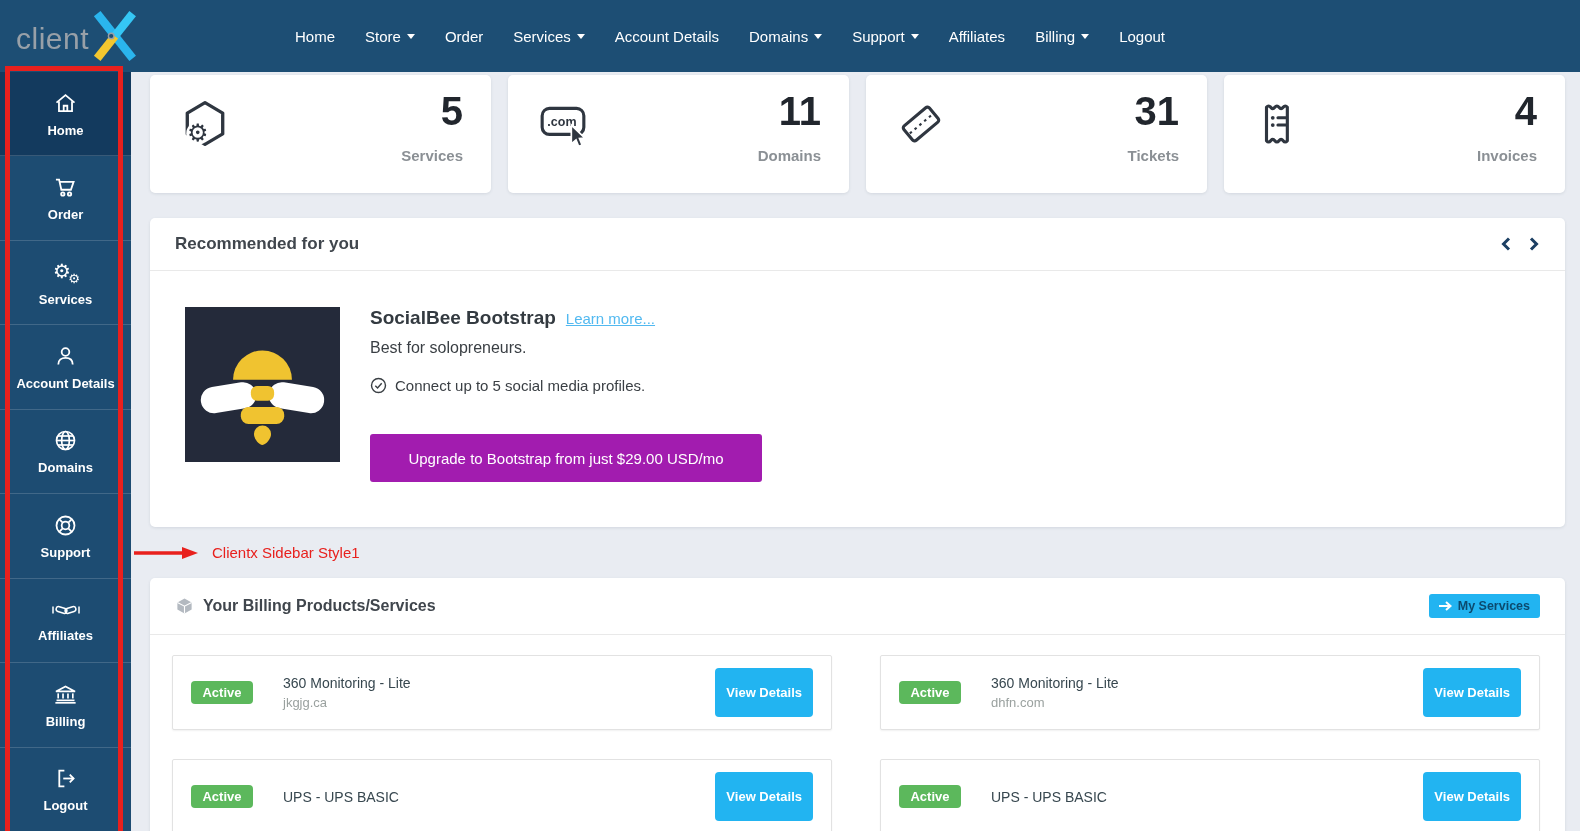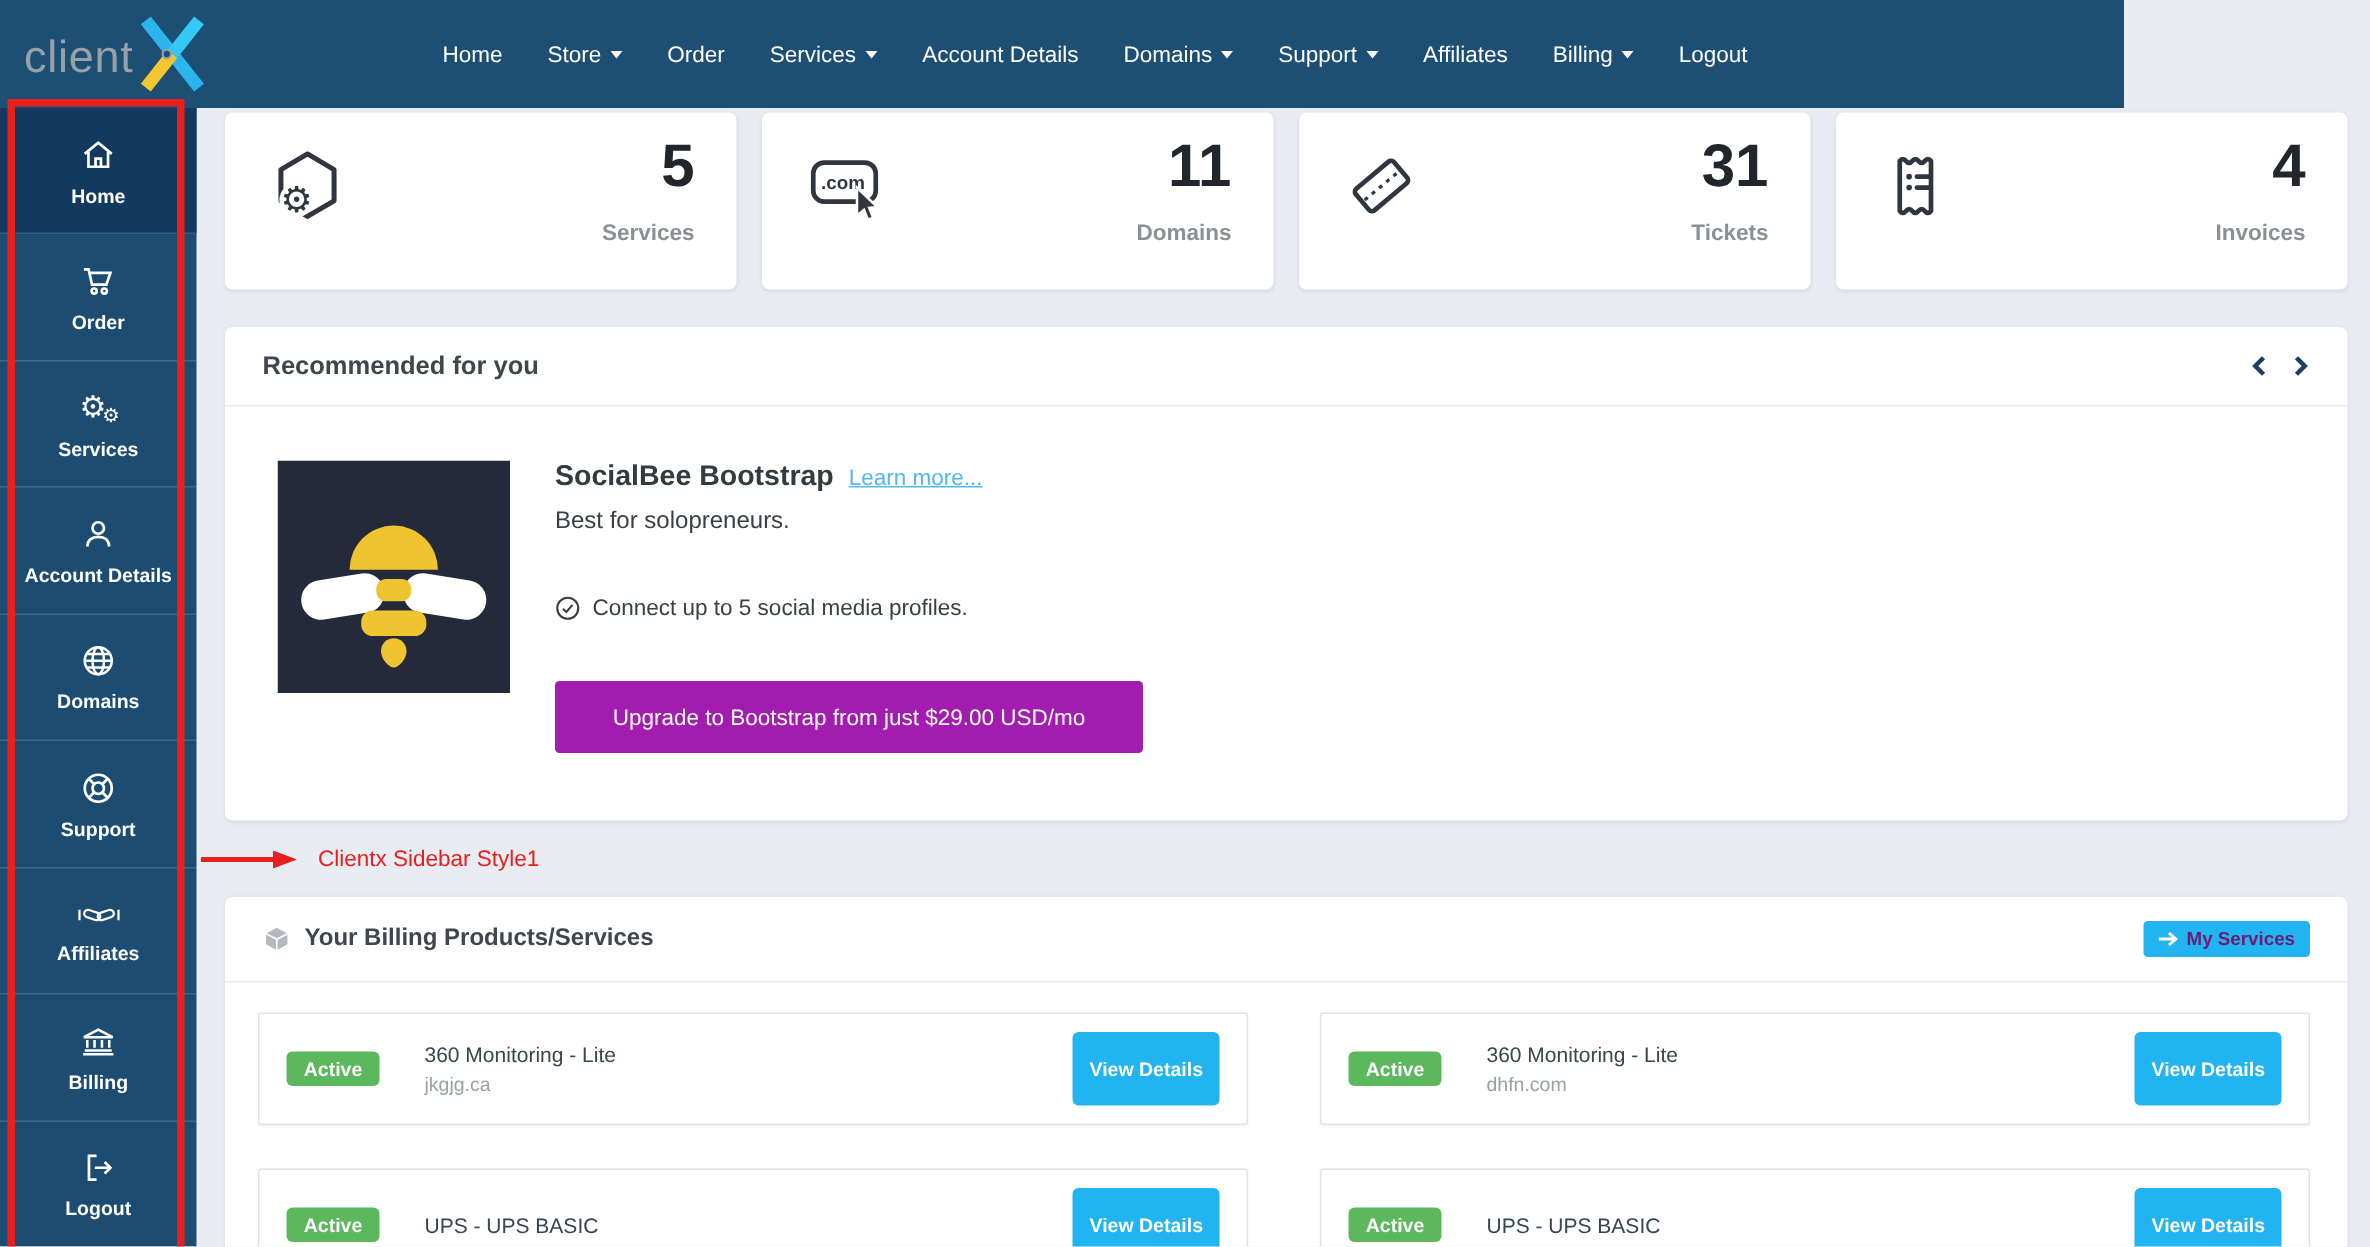--- a/index.html
+++ b/index.html
@@ -1,21 +1,21 @@
 <!DOCTYPE html>
 <html><head>
 <meta charset="utf-8">
 <title>ClientX Portal</title>
 <style>
   * { margin:0; padding:0; box-sizing:border-box; }
   html,body { width:1580px; height:831px; overflow:hidden; }
   body { font-family:"Liberation Sans", sans-serif; background:#e9ecf2; position:relative; }
 
   
-  .topbar { position:absolute; left:0; top:0; width:1416px; height:72px; background:#1d4e74; z-index:6; }
+  .topbar { position:absolute; left:0; top:0; width:1580px; height:72px; background:#1d4e74; z-index:6; }
   .logo { position:absolute; left:16px; top:6px; display:flex; align-items:center; height:60px; }
   .logo-text { color:#98a0a8; font-size:30px; letter-spacing:0.5px; margin-top:6px; }
   .logo-x { margin-left:-4px; }
   .topnav { position:absolute; left:280px; top:0; height:72px; display:flex; align-items:center; list-style:none; }
   .topnav li { color:#fff; font-size:15px; padding:0 15px; display:flex; align-items:center; cursor:pointer; white-space:nowrap; }
   .caret { display:inline-block; margin-left:6px; width:0; height:0; border-left:4px solid transparent; border-right:4px solid transparent; border-top:5px solid #fff; }
 
   
   .sidebar { position:absolute; left:0; top:72px; width:131px; height:759px; background:#1d4c72; display:flex; flex-direction:column; z-index:5; }
   .side-item { flex:1; display:flex; flex-direction:column; align-items:center; justify-content:center; gap:7px; color:#fff; cursor:pointer; border-bottom:1px solid rgba(255,255,255,0.16); }
@@ -43,33 +43,33 @@
   .reco { margin-top:25px; }
   .chevrons { display:flex; gap:16px; }
   .chev-btn { background:none; border:none; cursor:pointer; padding:0; line-height:0; }
   .reco-body { display:flex; padding:36px 25px 45px 35px; }
   .bee-tile { width:155px; height:155px; flex:0 0 155px; }
   .reco-right { margin-left:30px; display:flex; flex-direction:column; }
   .reco-title-row { display:flex; align-items:baseline; gap:10px; }
   .prod-title { font-size:19px; font-weight:bold; color:#333a40; }
   .learn-link { font-size:15px; color:#52b9f0; text-decoration:underline; cursor:pointer; }
   .tagline { margin-top:10px; font-size:16px; color:#3a3f44; }
-  .features { display:flex; margin-top:40px;text-align:right; }
+  .features { display:flex; margin-top:20px;text-align:right; }
   .feat-col1 { width:330px; }
   .feat { display:flex; align-items:center; gap:8px; font-size:15px; color:#3a3f44; }
   .feat + .feat { margin-top:14px; }
   .cta-btn { margin-top:40px; width:392px; height:48px; background:#a21caf; color:#fff; border:none; border-radius:3px; font-size:15px; font-family:inherit; cursor:pointer; }
 
   
   .annotation { height:51px; display:flex; align-items:center; margin-left:-16px; }
   .anno-text { margin-left:14px; color:#e8201d; font-size:15px; }
 
   
   .products-head-title { font-size:16px; font-weight:bold; color:#40464d; display:flex; align-items:center; gap:9px; }
-  .my-services-btn { display:flex; align-items:center; gap:6px; background:#22b4f1; color:#701a75; border:none; border-radius:3px; font-size:12.5px; font-weight:bold; padding:5px 10px; cursor:pointer; font-family:inherit; }
+  .my-services-btn { display:flex; align-items:center; gap:6px; background:#22b4f1; color:#0c4a6e; border:none; border-radius:3px; font-size:12.5px; font-weight:bold; padding:5px 10px; cursor:pointer; font-family:inherit; }
   .prod-grid { display:grid; grid-template-columns:1fr 1fr; column-gap:48px; padding:20px 25px 22px 22px; align-items:start; }
   .prod-col { display:flex; flex-direction:column; gap:29px; }
   .prod-card { background:#fff; border:1px solid #e2e2e2; border-radius:2px; box-shadow:0 1px 2px rgba(0,0,0,0.06); display:flex; align-items:center; padding:12px 18px; min-height:52px; }
   .badge { background:#5cb85c; color:#fff; font-size:13px; font-weight:bold; border-radius:4px; width:62px; text-align:center; padding:4px 0; flex:0 0 62px; }
   .prod-info { margin-left:30px; flex:1; }
   .prod-name { font-size:14px; font-weight:normal; color:#37474f; }
   .prod-domain { font-size:13px; color:#9aa19f; margin-top:4px; }
   .prod-domain:empty { display:none; }
   .view-btn { background:#22b4f1; color:#fff; border:none; border-radius:4px; font-size:13px; font-weight:bold; padding:17px 11px; cursor:pointer; font-family:inherit; }
 </style>

